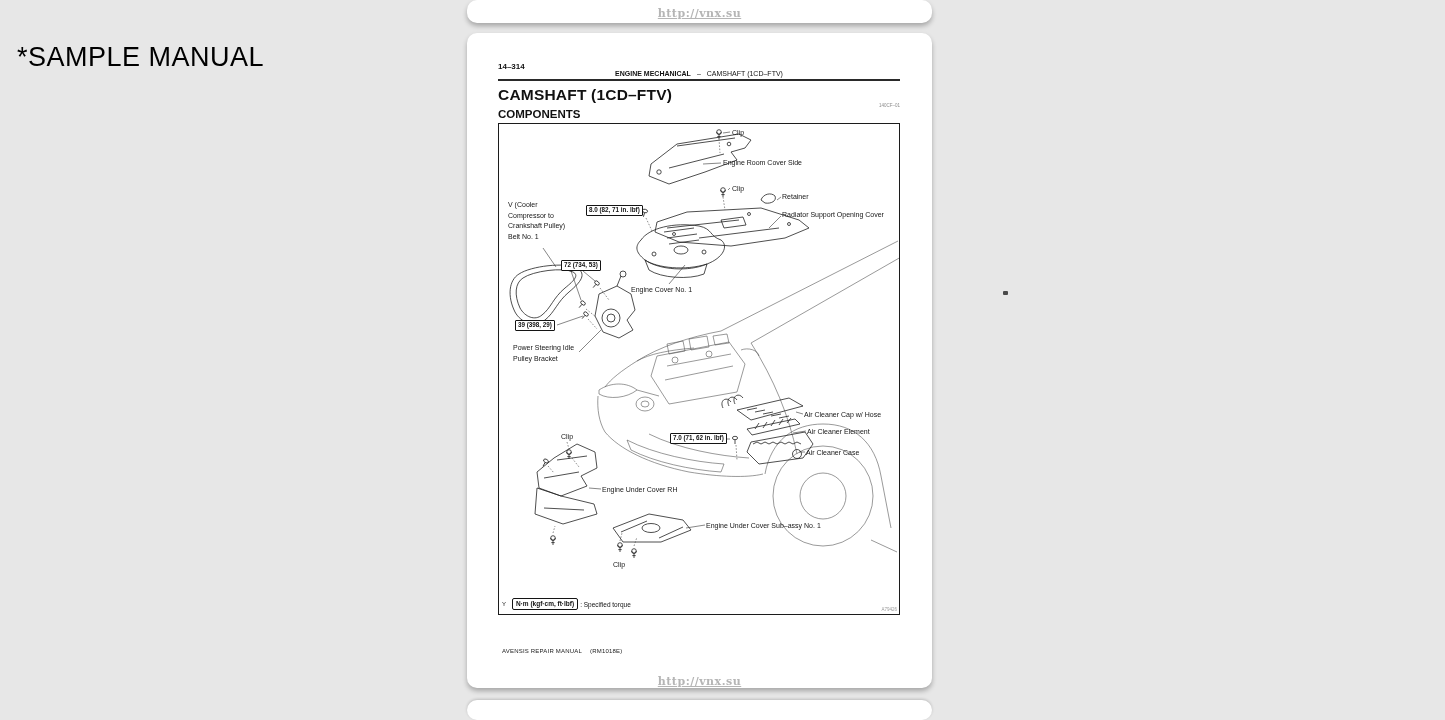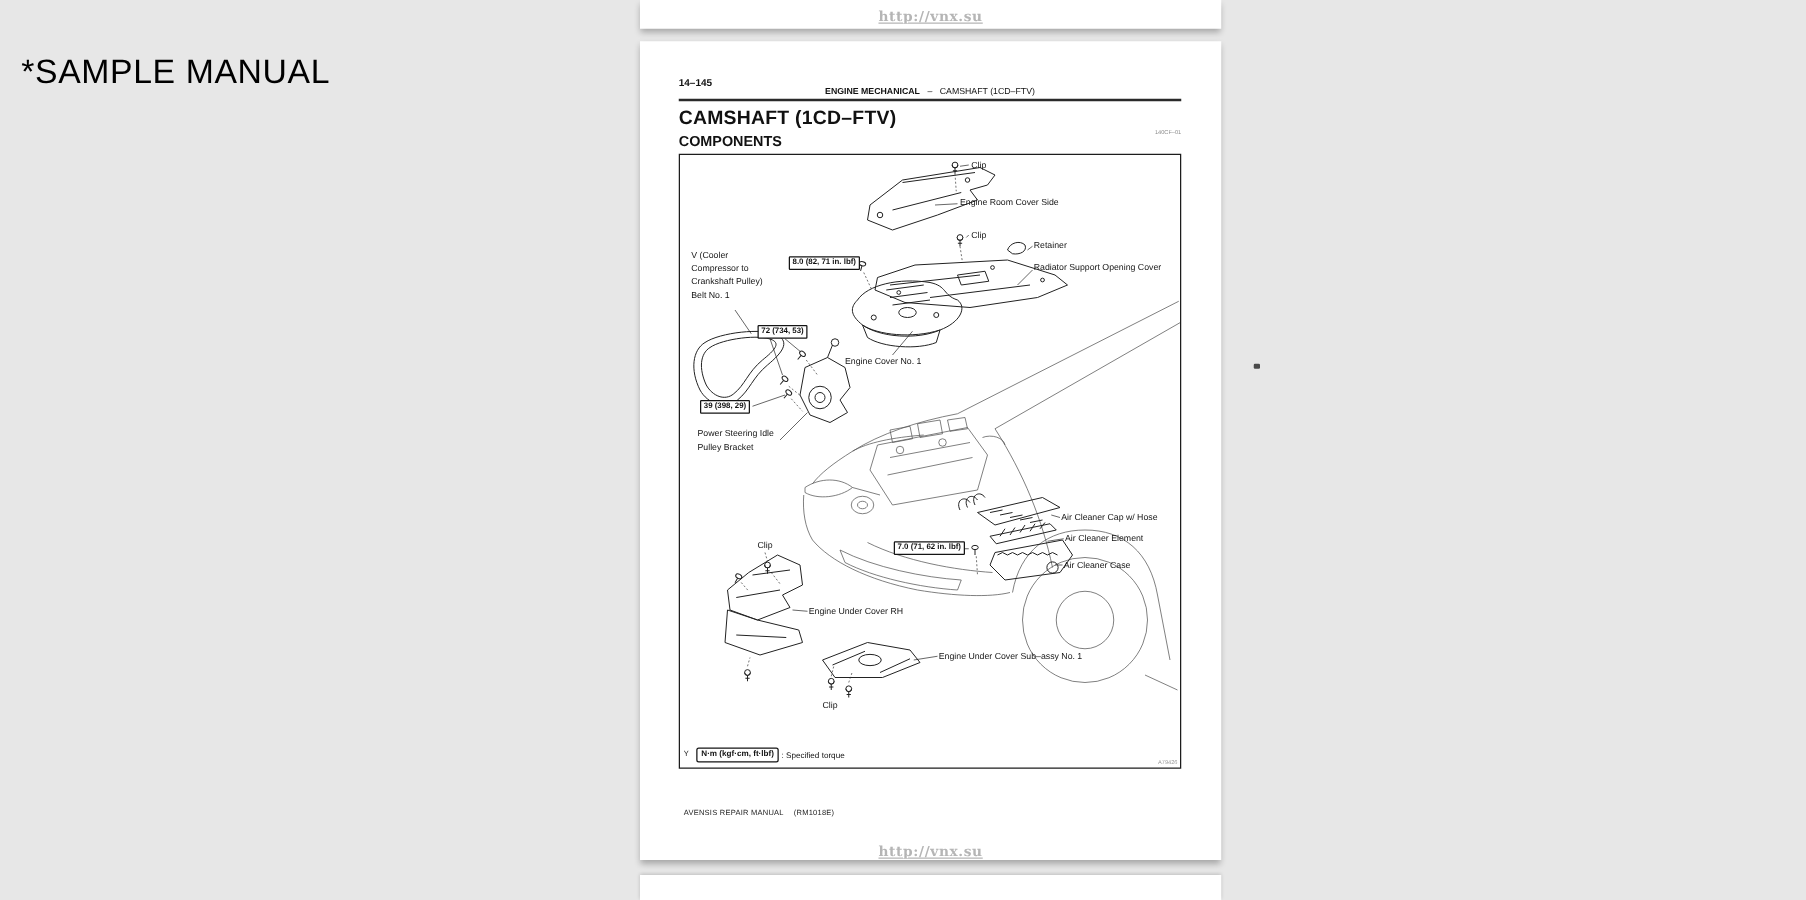--- a/index.html
+++ b/index.html
@@ -7,22 +7,22 @@
     width:1445px;height:720px;position:relative;overflow:hidden;
     background:#e7e7e7;
     font-family:"Liberation Sans",sans-serif;
   }
   
   .sample-label{
     position:absolute;left:17px;top:14px;
     font-size:27px;color:#000;letter-spacing:.5px;margin-top:28px;
   }
   
-  .page{position:absolute;left:512px;width:465px;background:#fff;
-        box-shadow:0 3px 5px rgba(0,0,0,.28);}
+  .page{position:absolute;left:467px;width:465px;background:#fff;
+        box-shadow:0 3px 5px rgba(0,0,0,.28);border-radius:10px;}
   .page-top{top:0;height:23px;}
   .page-main{top:33px;height:655px;}
   .page-bottom{top:700px;height:20px;box-shadow:0 -1px 3px rgba(0,0,0,.18);}
   .wm{
     position:absolute;left:0;right:0;text-align:center;
     font-family:"DejaVu Serif",serif;font-weight:bold;font-size:11px;
     color:#b5b5b5;text-decoration:underline;letter-spacing:.5px;
   }
   .wm-top{bottom:3px;}
   .wm-bottom{top:642px;}
@@ -66,21 +66,21 @@
 <body>
 
 <div class="sample-label">*SAMPLE MANUAL</div>
 
 <div class="page page-top">
   <div class="wm wm-top">http://vnx.su</div>
 </div>
 
 <div class="page page-main">
 
-  <div class="pagenum">14–145</div>
+  <div class="pagenum">14–314</div>
 
   <div class="runhead">
     <span class="sec">ENGINE MECHANICAL</span><span class="sep">–</span><span>CAMSHAFT (1CD–FTV)</span>
   </div>
 
   <div class="doc-title">CAMSHAFT (1CD–FTV)</div>
   <div class="doc-subtitle">COMPONENTS</div>
   <div class="sec-code">140CF–01</div>
 
   <div class="diagram">

